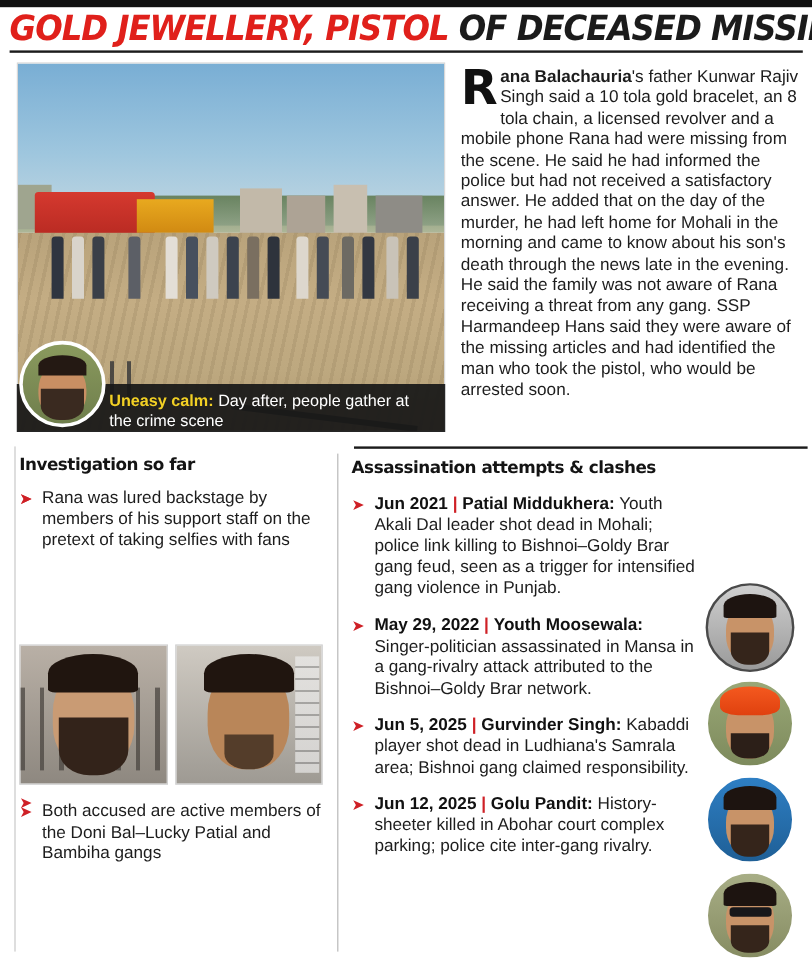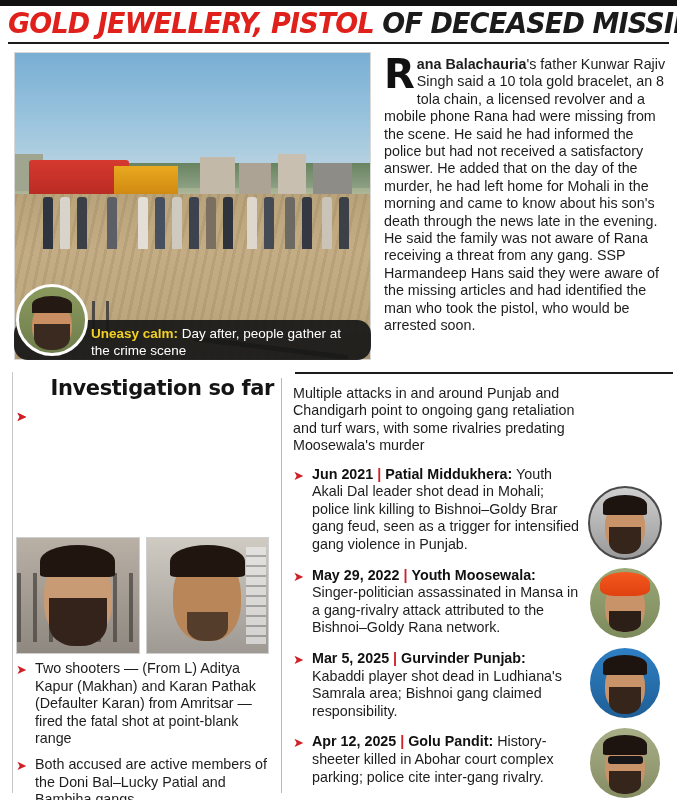--- a/index.html
+++ b/index.html
@@ -56,21 +56,21 @@
   .bike{position:absolute;bottom:6%;left:2%;width:26%;height:13%;
     background:repeating-linear-gradient(90deg,#3a3a3a 0 3px,transparent 3px 14px);opacity:.85;}
   .pipe{position:absolute;left:50%;bottom:6%;width:44%;height:5px;background:#3c3a35;
     transform:rotate(7deg);transform-origin:left center;}
 
   
   .capbar{
     position:absolute;left:14px;top:320px;width:357px;height:40px;
     background:rgba(24,24,24,.93);box-sizing:border-box;
     padding:5px 8px 0 77px;
-    color:#fff;font-size:13.5px;line-height:17px;border-radius:14px;
+    color:#fff;font-size:13.5px;line-height:17px;
   }
   .cap-lead{color:#f2d024;font-weight:bold;}
   .inset{
     position:absolute;left:16px;top:284px;width:72px;height:72px;border-radius:50%;
     border:3px solid #fff;overflow:hidden;box-sizing:border-box;
     background:linear-gradient(180deg,#8a9a5e 0%,#6f7e4c 100%);
   }
   .face{position:absolute;left:50%;top:22%;width:60%;height:72%;margin-left:-30%;
     border-radius:48% 48% 44% 44%;background:#c98f63;}
   .beard{position:absolute;left:50%;top:56%;width:54%;height:40%;margin-left:-27%;
@@ -79,23 +79,22 @@
     border-radius:50% 50% 0 0;background:#241913;}
 
   
   .col-divider{position:absolute;left:281px;top:378px;width:1px;height:415px;background:#b9b9b9;}
   .box-l{position:absolute;left:12px;top:372px;width:258px;height:421px;
     border-left:1px solid #c9c9c9;box-sizing:border-box;}
   .rightrule{position:absolute;left:295px;top:372px;width:378px;height:2px;background:#1b1b1b;}
 
   .sec-title{
     font-family:"DejaVu Sans", sans-serif;
-    font-weight:bold;font-size:21px;line-height:21px;color:#141414;
+    font-weight:bold;font-size:14px;line-height:21px;color:#141414;
     letter-spacing:-0.4px;
-    text-align:right;
   }
   .left-col{position:absolute;left:16px;top:378px;width:258px;}
   .right-col{position:absolute;left:293px;top:380px;width:288px;}
 
   .bullet{
     position:relative;padding-left:19px;margin-top:8px;
     font-size:14.3px;line-height:17.6px;color:#1d1d1d;
   }
   .bullet .arw{
     position:absolute;left:0;top:1px;color:#cf2026;font-size:13px;line-height:17px;
@@ -201,20 +200,21 @@
   <div class="box-l"></div>
 
   <div class="left-col">
     <div class="sec-title">Investigation so far</div>
 
     <div class="bullet">
       <span class="arw">➤</span>
     </div>
     <div class="bullet">
       <span class="arw">➤</span>
+      <span>Rana was lured backstage by members of his support staff on the pretext of taking selfies with fans</span>
     </div>
   </div>
 
   <div class="shots">
     <div class="shot shotA">
       <div class="bars"></div>
       <div class="sf"></div>
       <div class="sh"></div>
       <div class="sb"></div>
     </div>
@@ -222,55 +222,54 @@
       <div class="scale"></div>
       <div class="sf sf2"></div>
       <div class="sh"></div>
       <div class="sb sb2"></div>
     </div>
   </div>
 
   <div style="position:absolute;left:16px;top:660px;width:256px;">
     <div class="bullet" style="margin-top:0;">
       <span class="arw">➤</span>
-      <span>Two shooters — (From L) Aditya Kapur (Makhan) and Karan Pathak (Defaulter Karan) from Amritsar — fired the fatal shot at point-blank range</span>
     </div>
     <div class="bullet">
       <span class="arw">➤</span>
       <span>Both accused are active members of the Doni Bal–Lucky Patial and Bambiha gangs</span>
     </div>
   </div>
 
   <div class="right-col">
-    <div class="intro">Multiple attacks in and around Punjab and Chandigarh point to ongoing gang retaliation and turf wars, with some rivalries predating Moosewala's murder</div>
+    <div class="sec-title">Assassination attempts &amp; clashes</div>
 
     <div class="bullet" style="margin-top:11px;">
       <span class="arw">➤</span>
       <span class="bd">Jun 2021</span>
       <span class="pipe-red">|</span>
       <span class="bd">Patial Middukhera:</span><span> Youth Akali Dal leader shot dead in Mohali; police link killing to Bishnoi–Goldy Brar gang feud, seen as a trigger for intensified gang violence in Punjab.</span>
     </div>
 
     <div class="bullet" style="margin-top:13px;">
       <span class="arw">➤</span>
       <span class="bd">May 29, 2022</span>
       <span class="pipe-red">|</span>
-      <span class="bd">Youth Moosewala:</span><span> Singer-politician assassinated in Mansa in a gang-rivalry attack attributed to the Bishnoi–Goldy Rana network.</span>
+      <span class="bd">Youth Moosewala:</span><span> Singer-politician assassinated in Mansa in a gang-rivalry attack attributed to the Bishnoi–Goldy Brar network.</span>
     </div>
 
     <div class="bullet" style="margin-top:13px;">
       <span class="arw">➤</span>
-      <span class="bd">Mar 5, 2025</span>
-      <span class="pipe-red">|</span>
-      <span class="bd">Gurvinder Punjab:</span><span> Kabaddi player shot dead in Ludhiana's Samrala area; Bishnoi gang claimed responsibility.</span>
+      <span class="bd">Jun 5, 2025</span>
+      <span class="pipe-red">|</span>
+      <span class="bd">Gurvinder Singh:</span><span> Kabaddi player shot dead in Ludhiana's Samrala area; Bishnoi gang claimed responsibility.</span>
     </div>
 
     <div class="bullet" style="margin-top:13px;">
       <span class="arw">➤</span>
-      <span class="bd">Apr 12, 2025</span>
+      <span class="bd">Jun 12, 2025</span>
       <span class="pipe-red">|</span>
       <span class="bd">Golu Pandit:</span><span> History-sheeter killed in Abohar court complex parking; police cite inter-gang rivalry.</span>
     </div>
   </div>
 
   <div class="portraits">
     <div class="pt pt-ring" style="background:linear-gradient(180deg,#cfcfcf,#9a9a9a);">
       <div class="pf"></div>
       <div class="ph"></div>
       <div class="pbd"></div>

